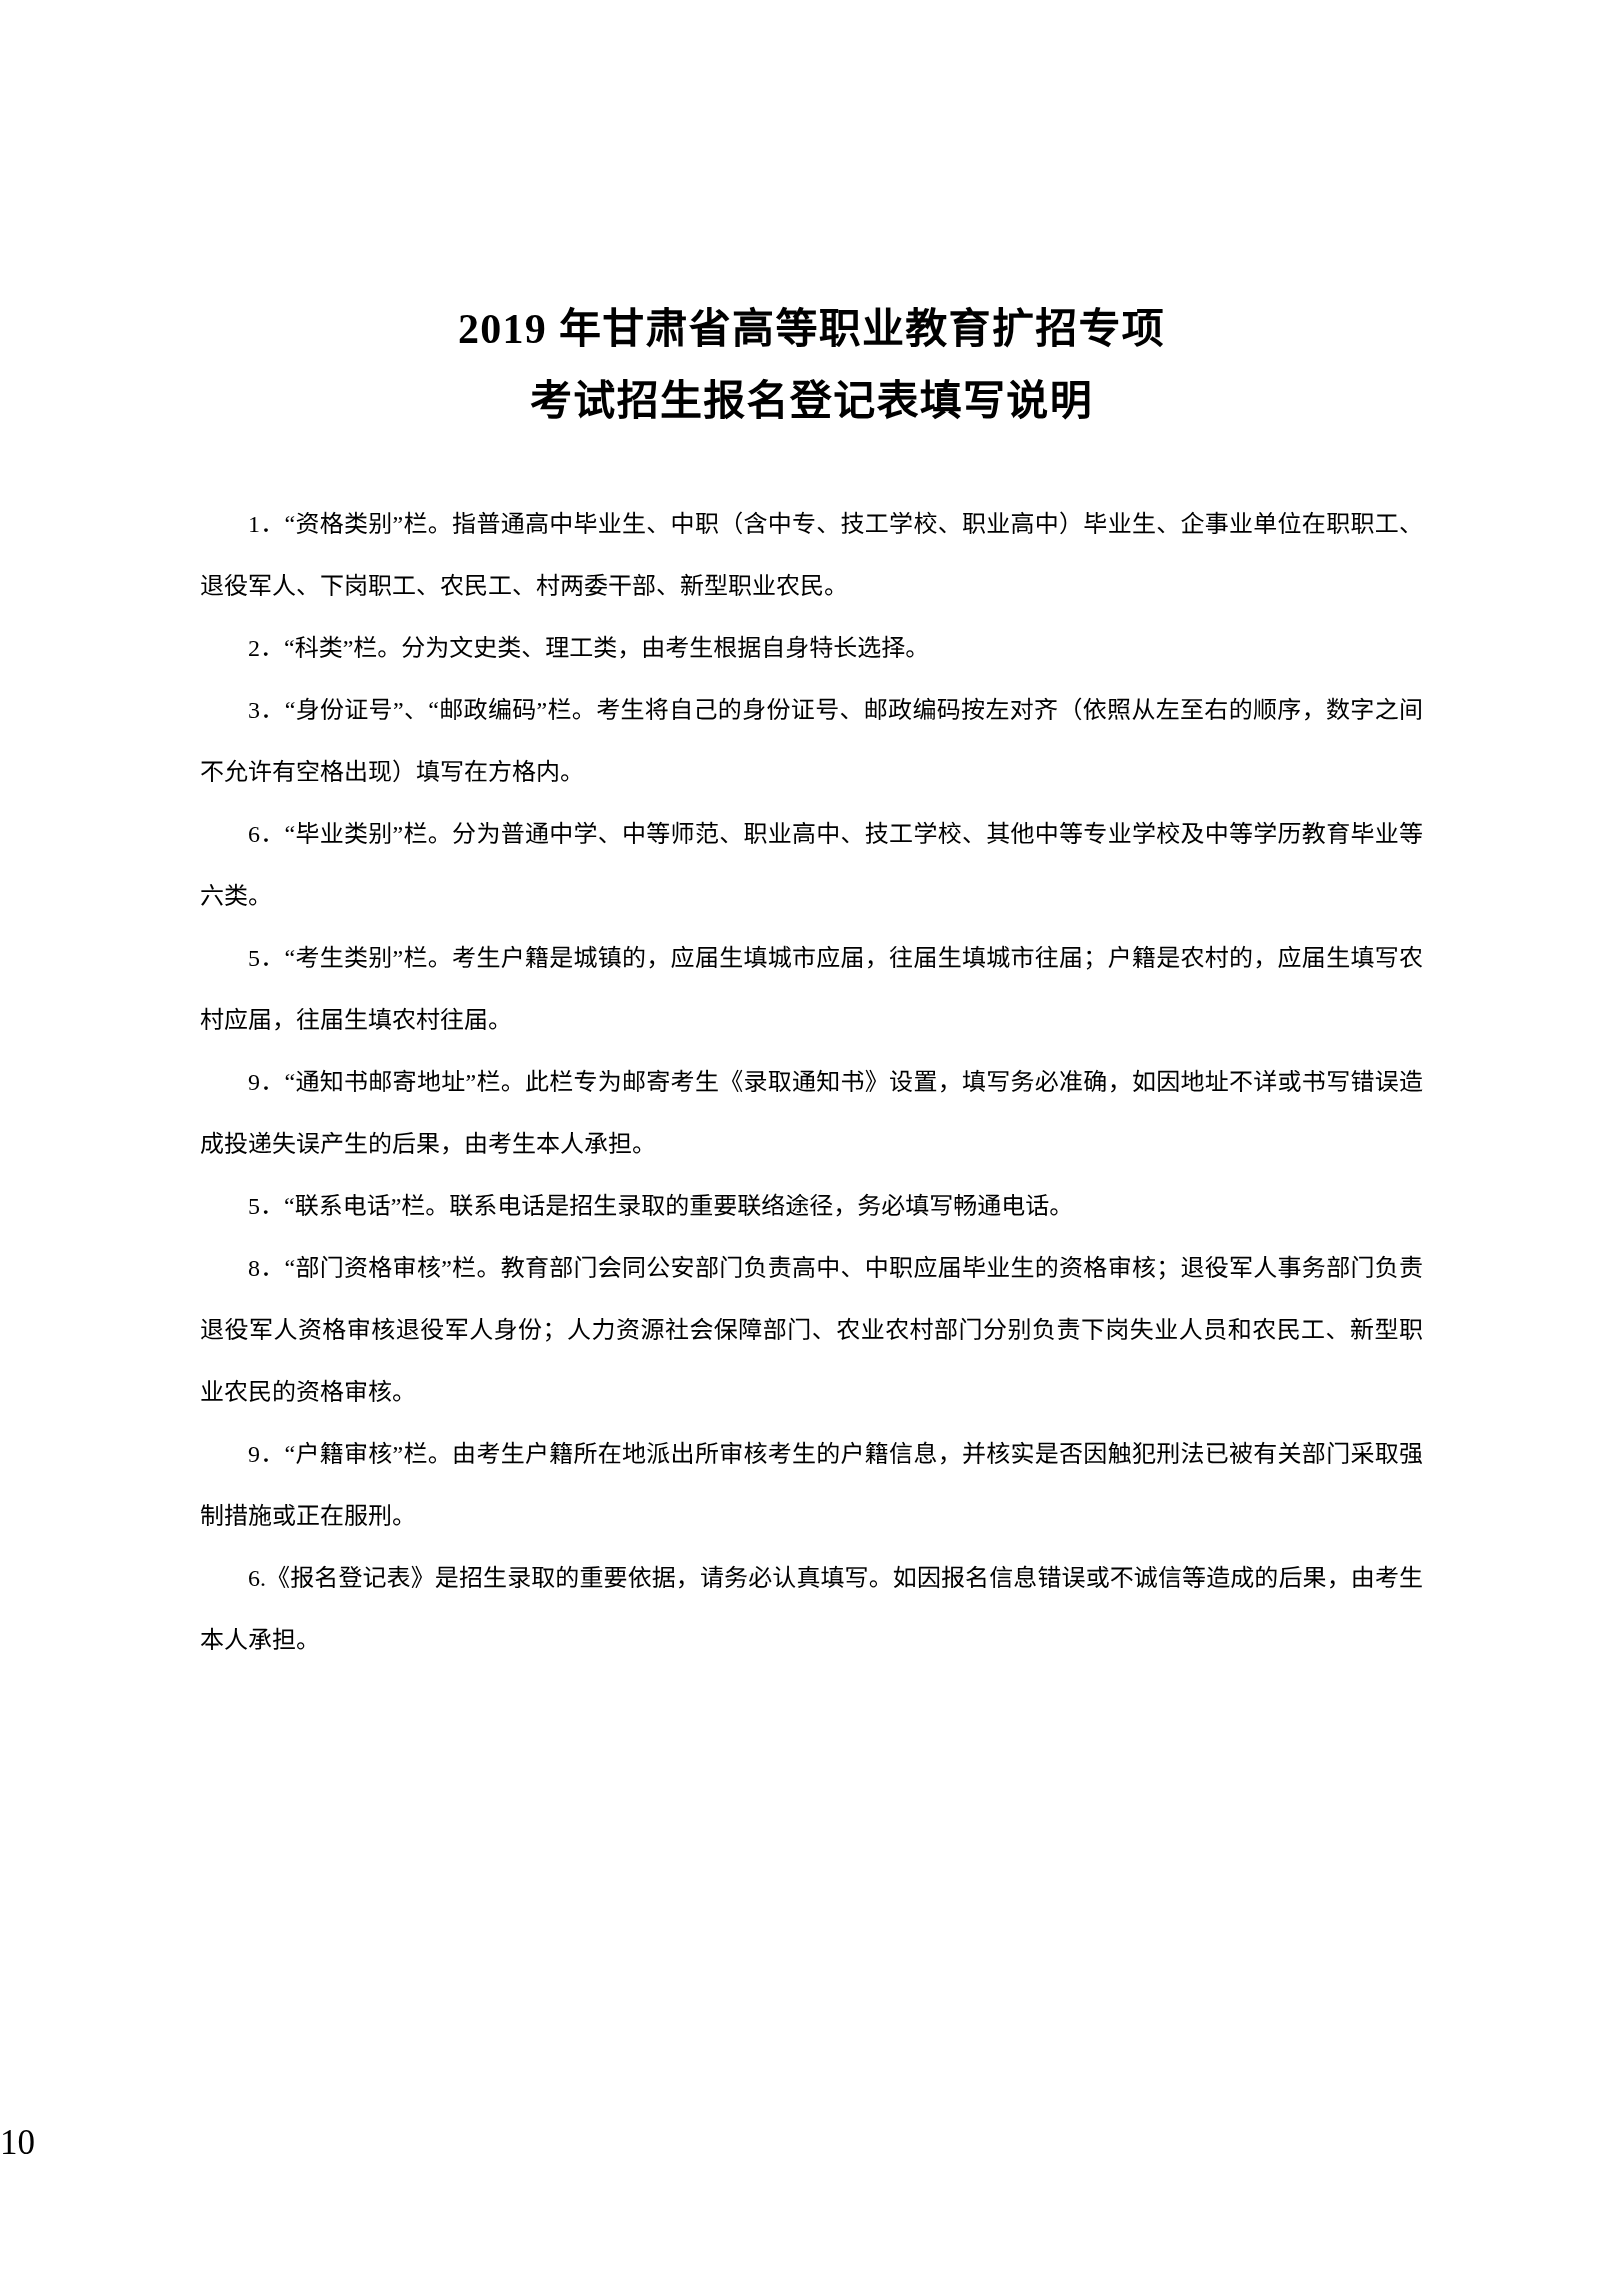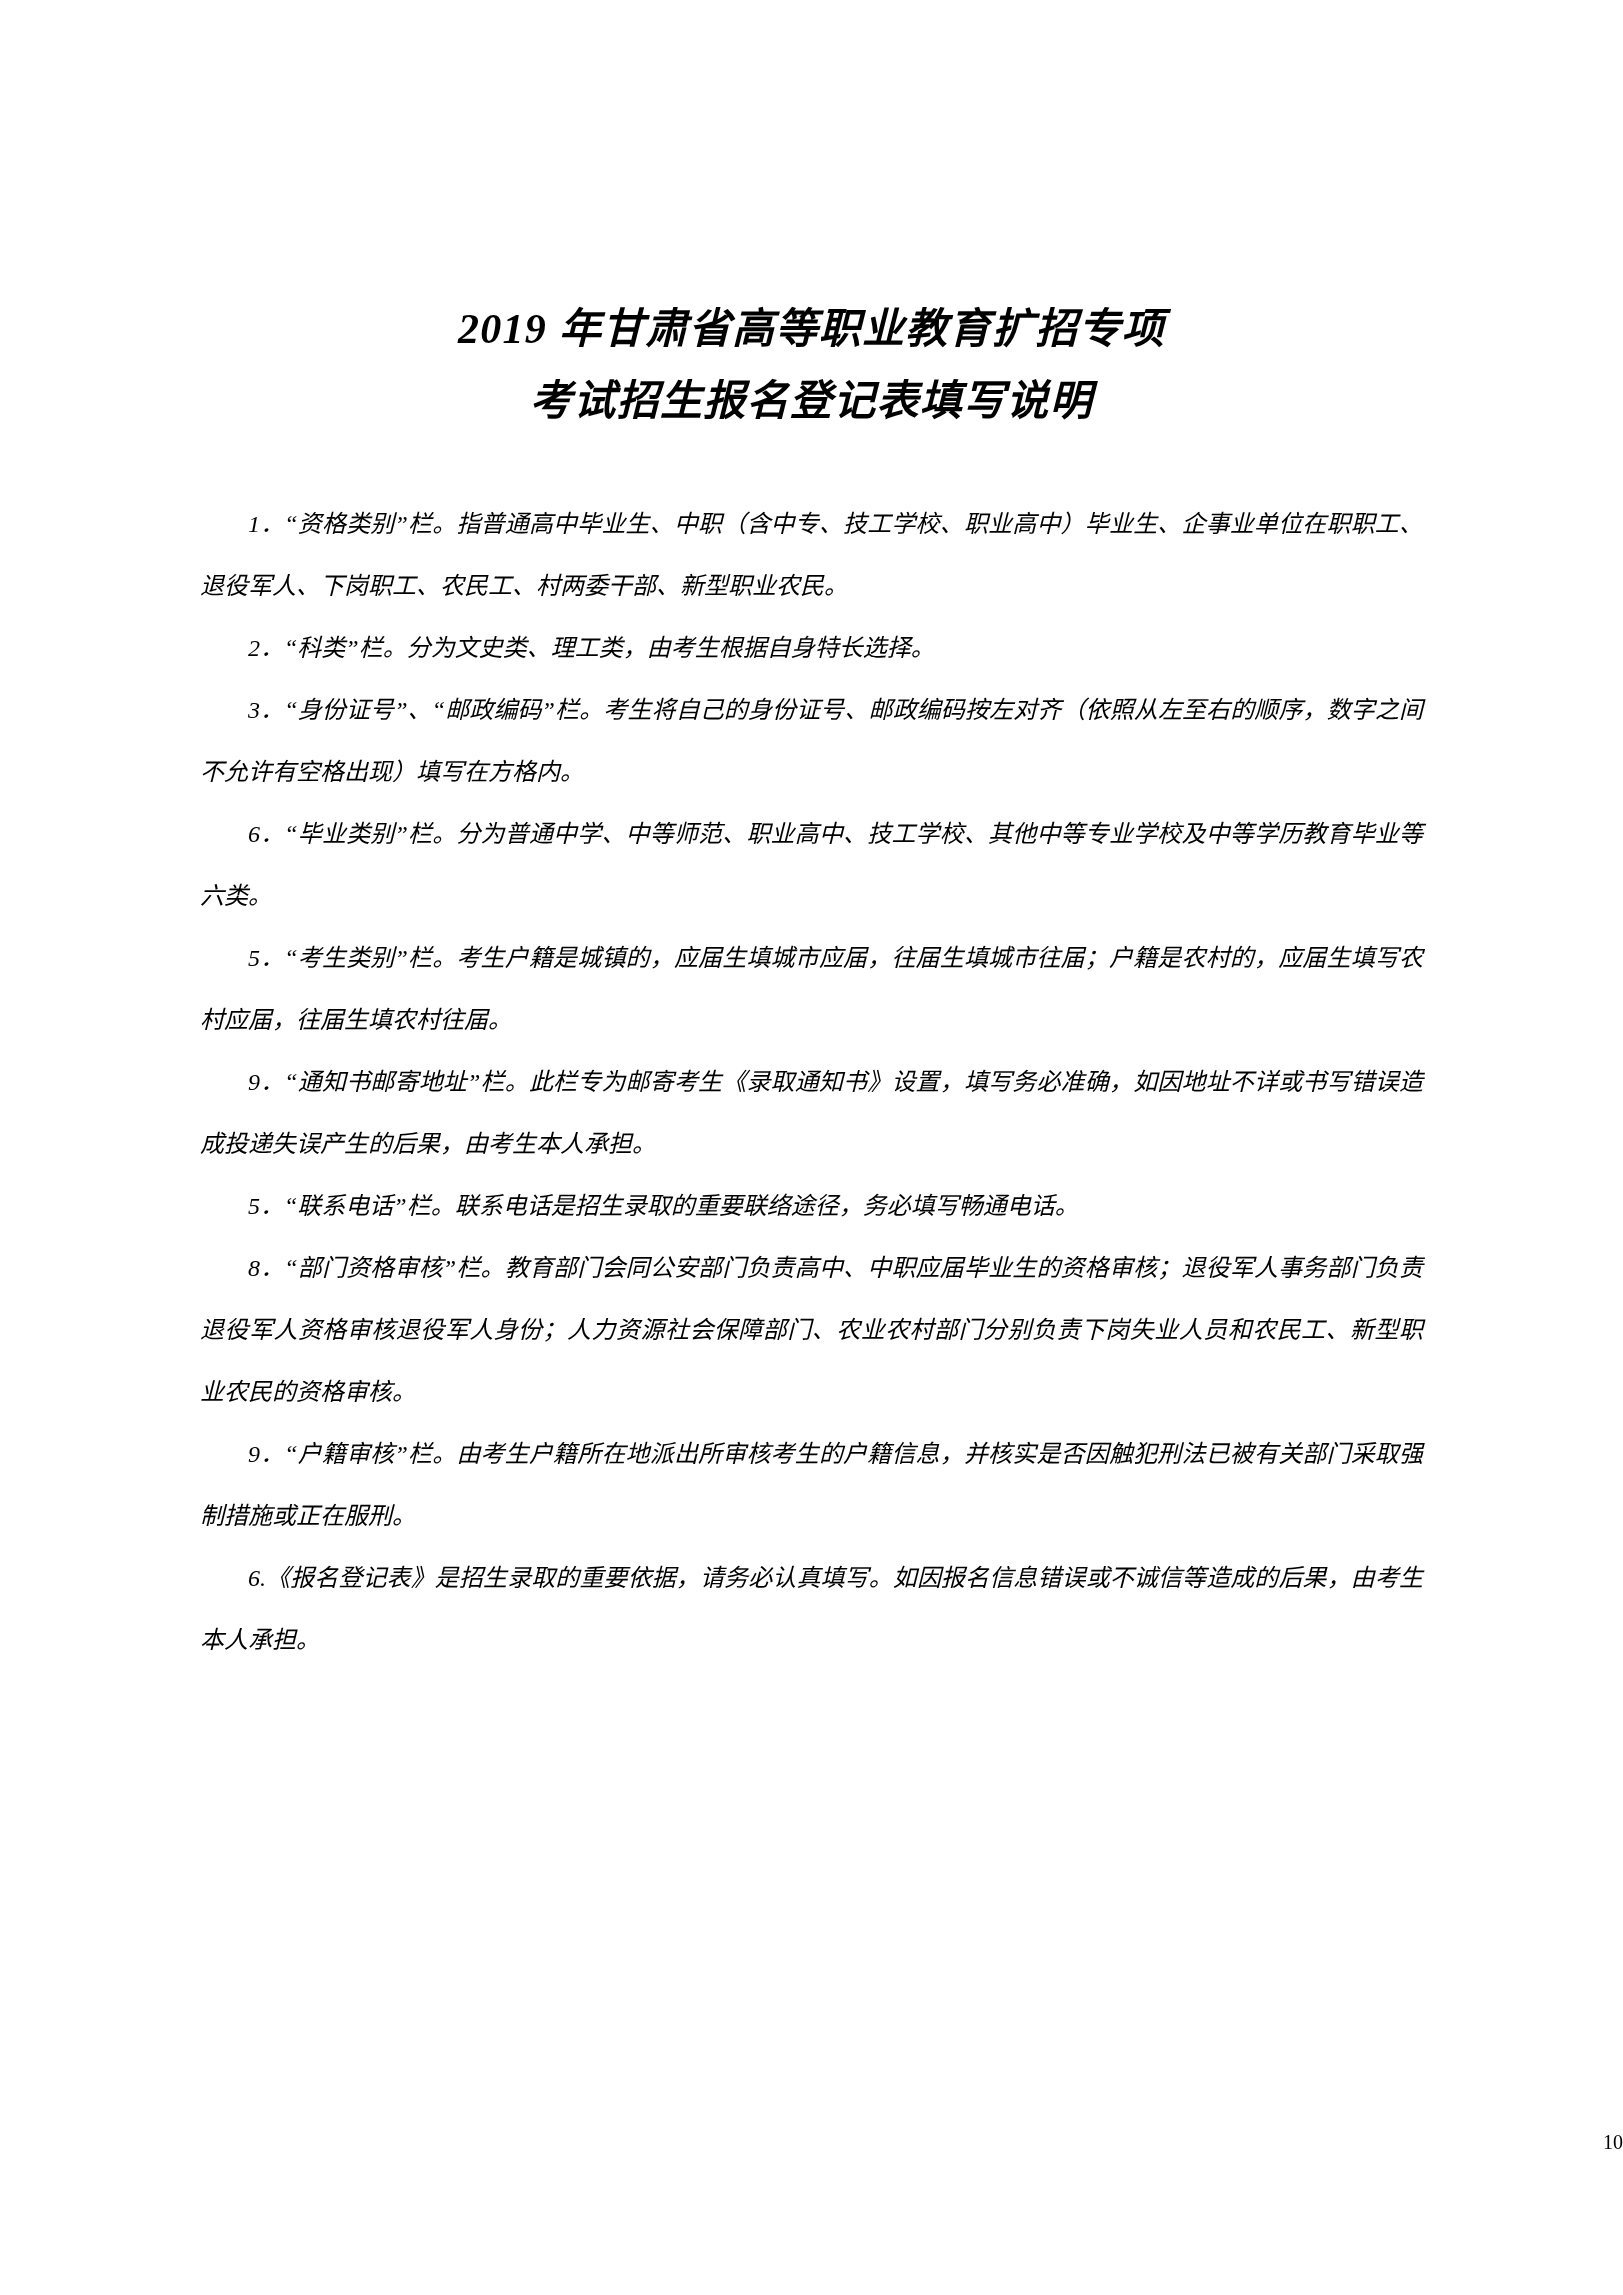--- a/index.html
+++ b/index.html
@@ -15,21 +15,20 @@
     position: relative;
     width: 1623px;
     height: 2295px;
     margin: 0 auto;
     background: var(--bg-color);
     color: var(--text-color);
     overflow: hidden;
   }
   .content {
     padding: 293px 200px 0 200px;
-    font-style: italic;
   }
   .doc-title {
     text-align: center;
     font-weight: bold;
     font-size: 42px;
     line-height: 72px;
     letter-spacing: 1.3px;
   }
   .doc-body {
     margin-top: 56px;
@@ -40,22 +39,22 @@
   }
   .doc-body p {
     text-indent: 2em;
     margin: 0;
   }
   .page-number {
     position: absolute;
     left: 0;
     right: 0;
     top: 2126px;
-    text-align: right;
-    font-size: 20px;
+    text-align: left;
+    font-size: 35px;
     line-height: 33px;
   }
 </style>
 </head>
 <body>
 
 <div class="page">
   <div class="content">
 
     <div class="doc-title">

